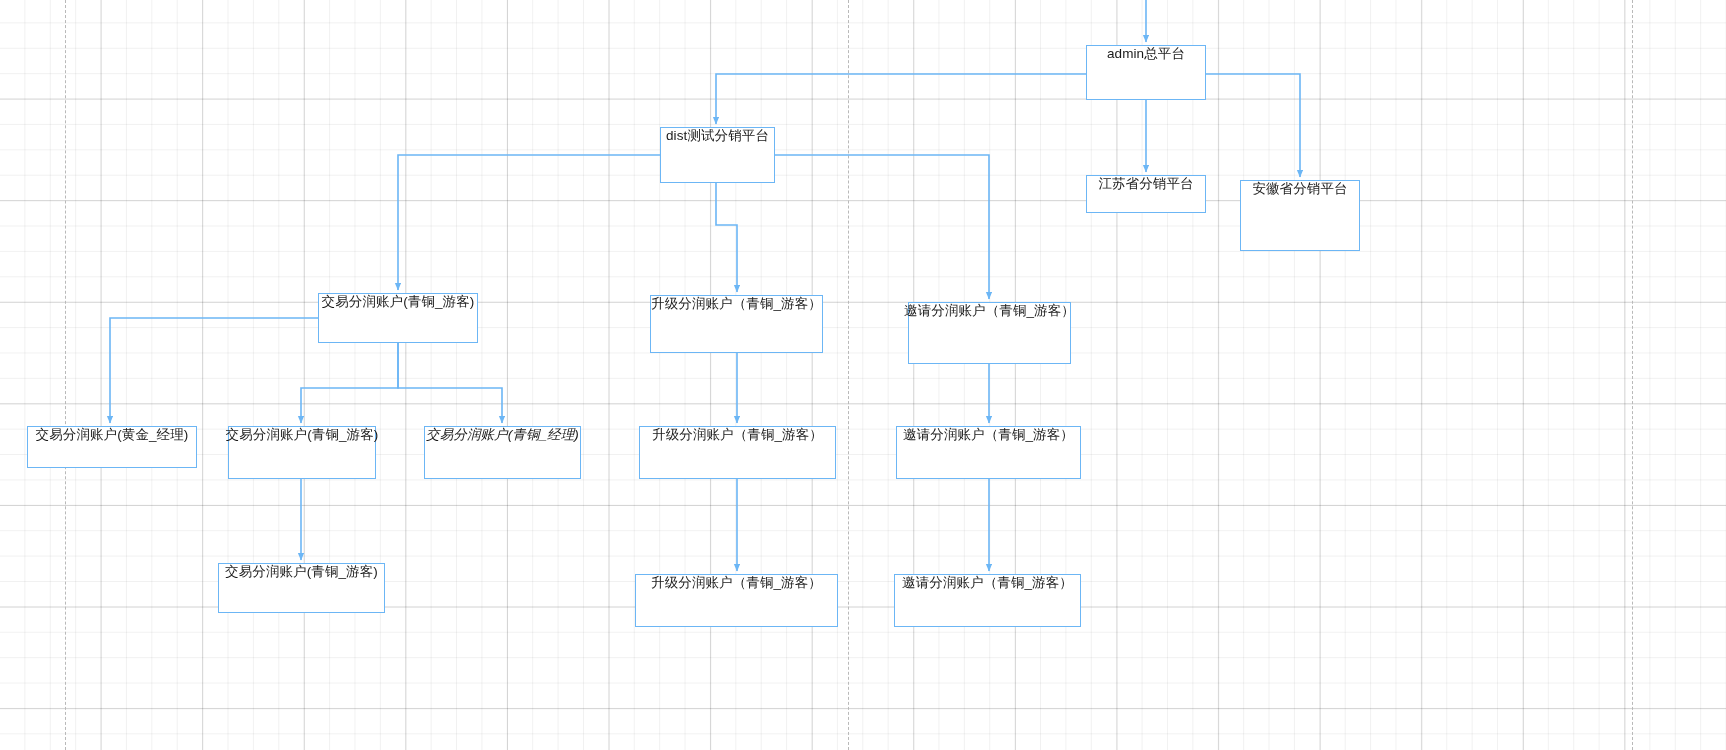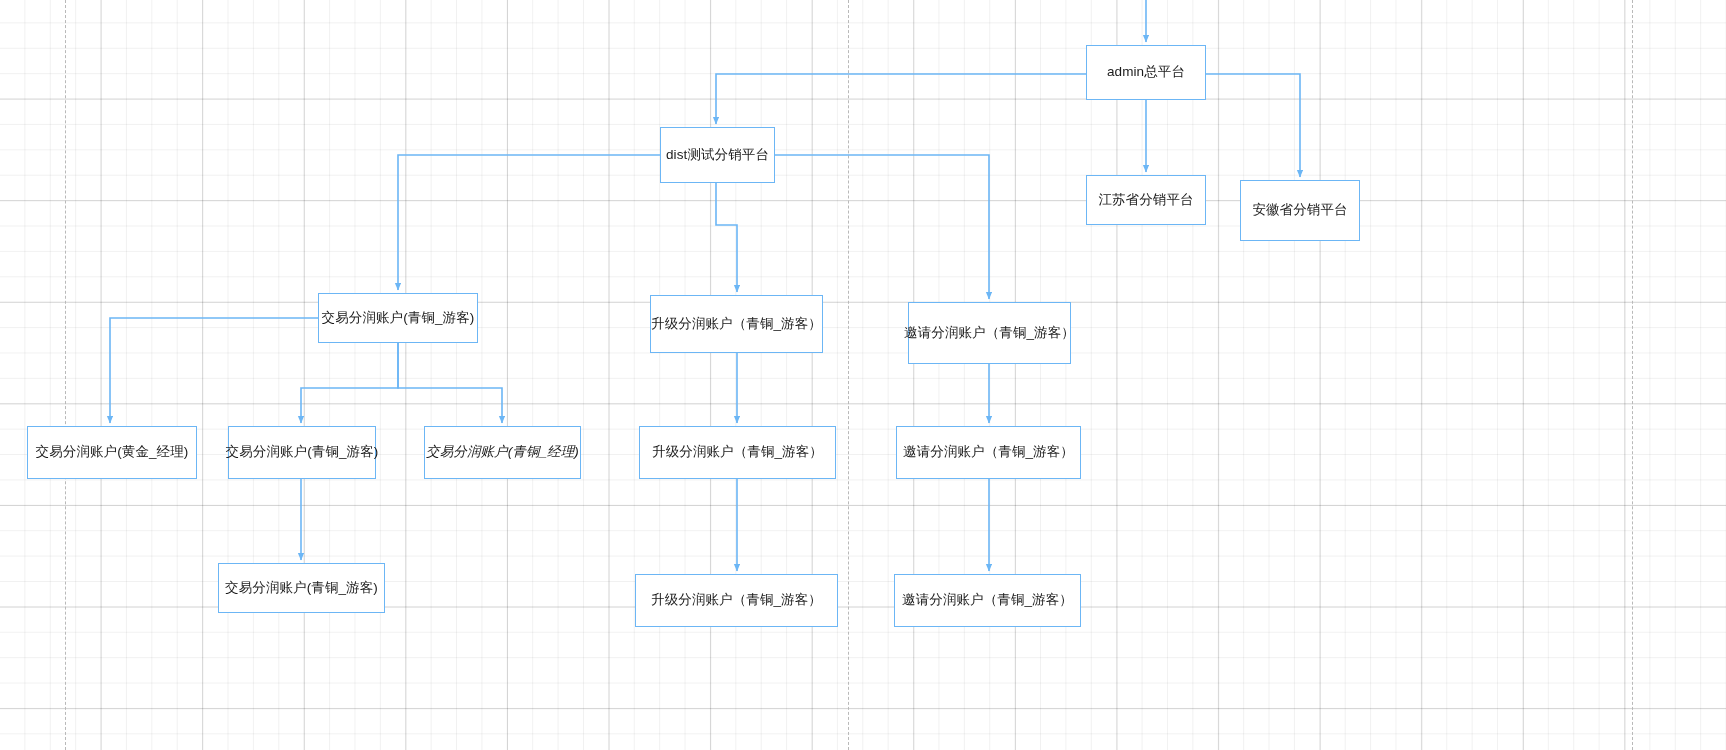--- a/index.html
+++ b/index.html
@@ -44,21 +44,21 @@
     bottom: 0;
     width: 0;
     border-left: 1px dashed #b9b9b9;
   }
   .node {
     position: absolute;
     box-sizing: border-box;
     background: #ffffff;
     border: 1.5px solid #6cb6f5;
     display: flex;
-    align-items: center;
+    align-items: flex-start;
     justify-content: center;
     text-align: center;
     color: #1a1a1a;
     font-size: 13.5px;
     line-height: 1.25;
     letter-spacing: 0.1px;
     white-space: nowrap;
     cursor: move;
     user-select: none;
   }
@@ -114,41 +114,41 @@
   </svg>
 
   <div class="node" style="left:1086px; top:45px; width:120px; height:55px;">
     <span>admin总平台</span>
   </div>
 
   <div class="node" style="left:660px; top:127px; width:115px; height:56px;">
     <span>dist测试分销平台</span>
   </div>
 
-  <div class="node" style="left:1086px; top:175px; width:120px; height:50px;">
+  <div class="node" style="left:1086px; top:175px; width:120px; height:38px;">
     <span>江苏省分销平台</span>
   </div>
 
-  <div class="node" style="left:1240px; top:180px; width:120px; height:61px;">
+  <div class="node" style="left:1240px; top:180px; width:120px; height:71px;">
     <span>安徽省分销平台</span>
   </div>
 
   <div class="node" style="left:318px; top:293px; width:160px; height:50px;">
     <span>交易分润账户(青铜_游客)</span>
   </div>
 
   <div class="node wide-label" style="left:650px; top:295px; width:173px; height:58px;">
     <span>升级分润账户（青铜_游客）</span>
   </div>
 
   <div class="node wide-label" style="left:908px; top:302px; width:163px; height:62px;">
     <span>邀请分润账户（青铜_游客）</span>
   </div>
 
-  <div class="node" style="left:27px; top:426px; width:170px; height:53px;">
+  <div class="node" style="left:27px; top:426px; width:170px; height:42px;">
     <span>交易分润账户(黄金_经理)</span>
   </div>
 
   <div class="node" style="left:228px; top:426px; width:148px; height:53px;">
     <span>交易分润账户(青铜_游客)</span>
   </div>
 
   <div class="node" style="left:424px; top:426px; width:157px; height:53px;font-style:italic;">
     <span>交易分润账户(青铜_经理)</span>
   </div>

